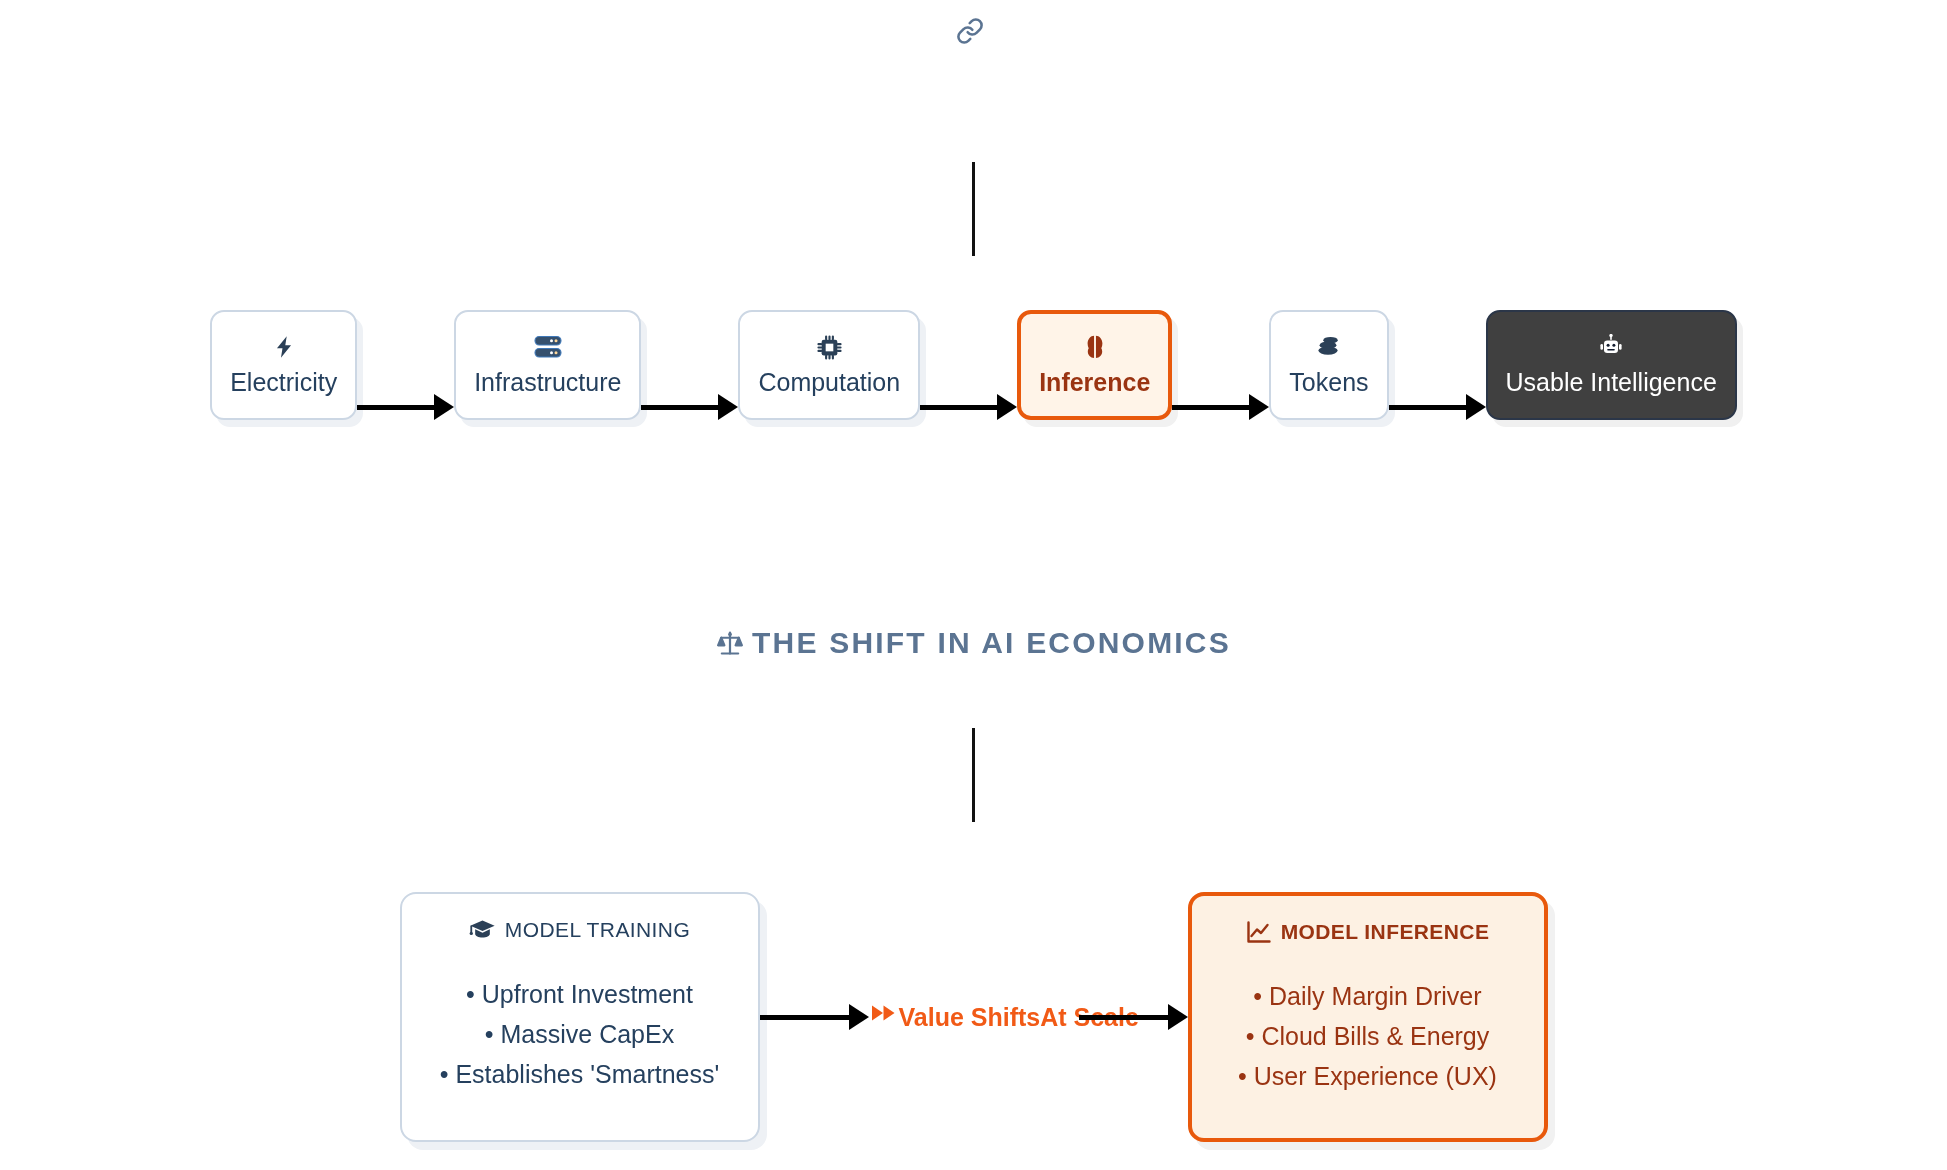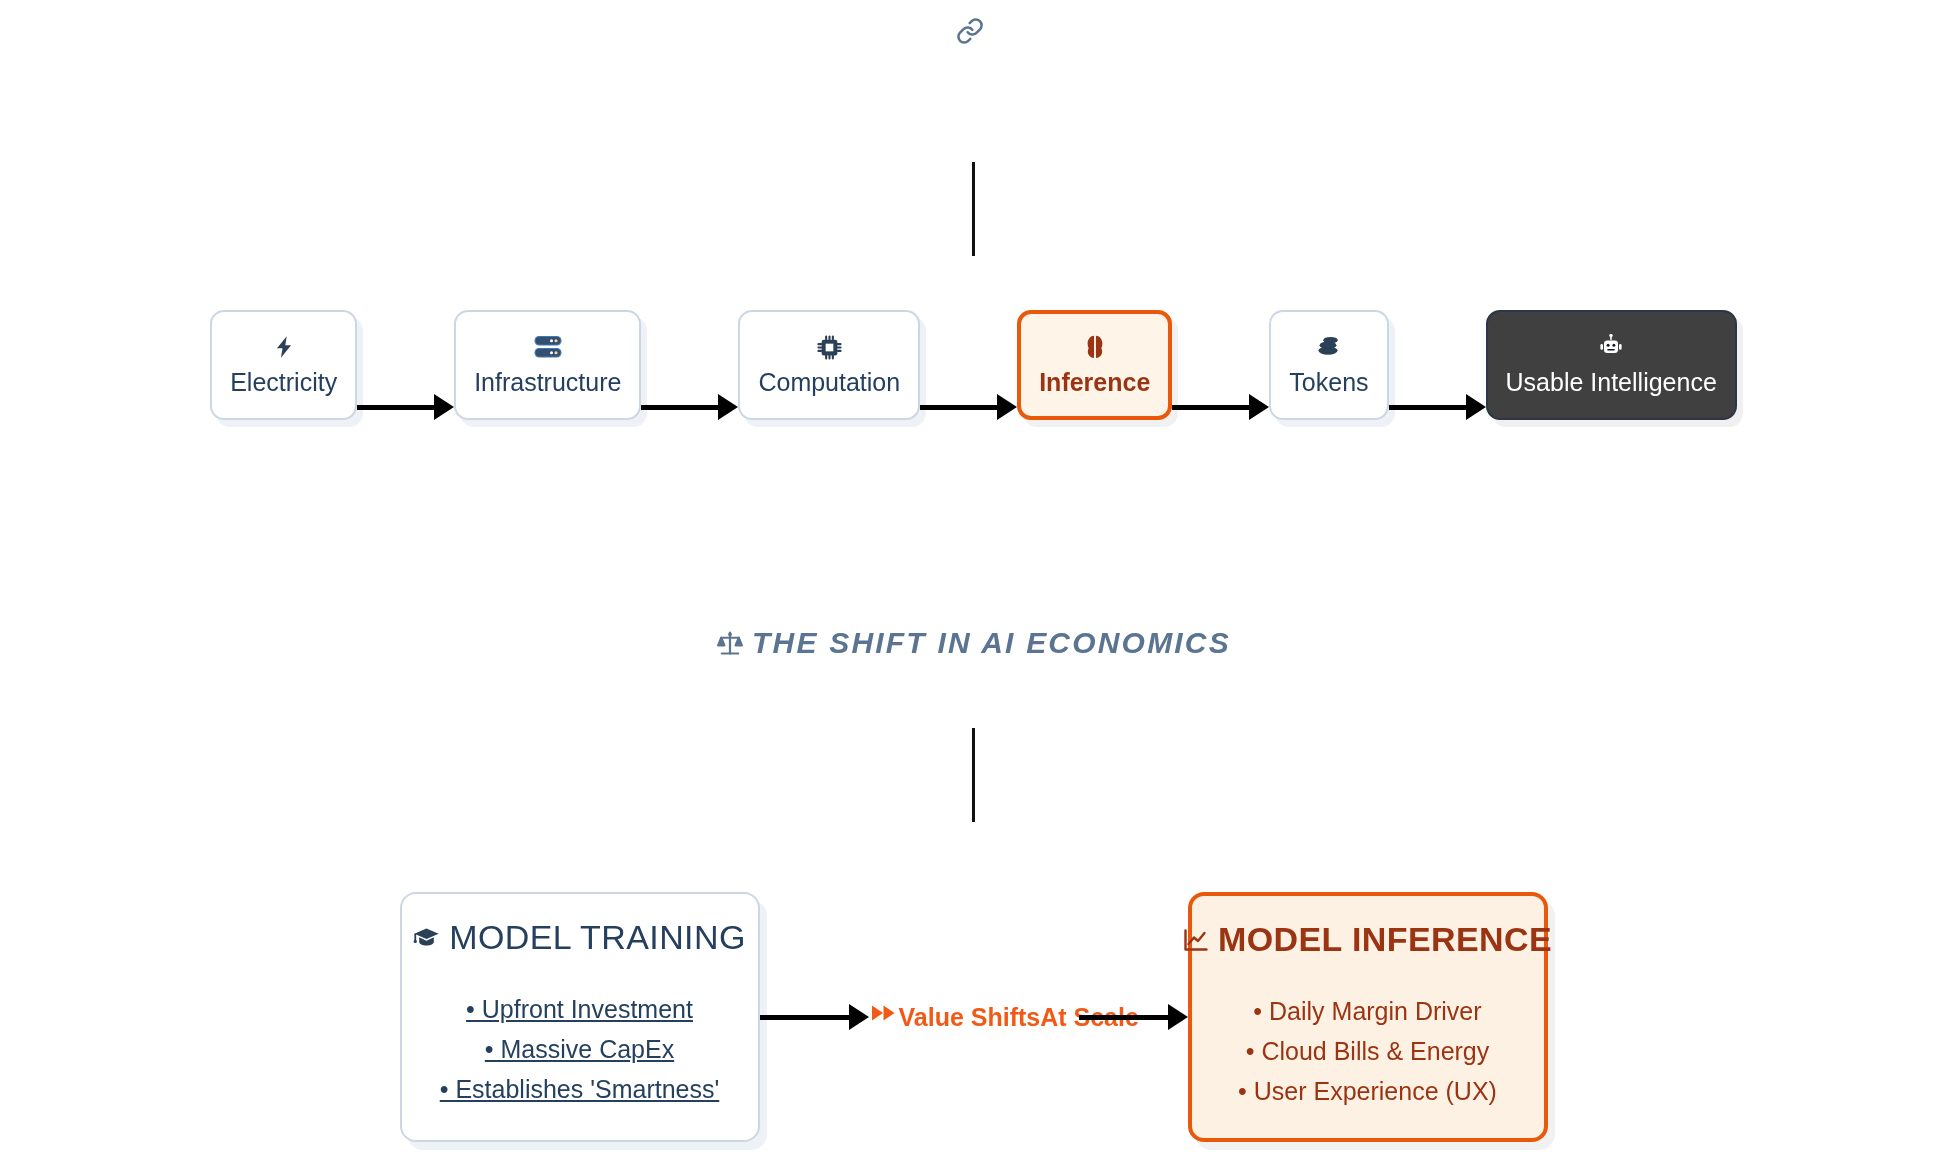--- a/index.html
+++ b/index.html
@@ -141,21 +141,21 @@
     border: 2px solid #ccd7e4;
     box-shadow: 7px 8px 0 0 #eef1f5;
   }
   .card.accent {
     background: #fdf1e3;
     border: 4px solid #e8590c;
     box-shadow: 7px 8px 0 0 #f1f1f1;
   }
 
   .card-title {
-    font-size: 34px;
+    font-size: 21px;
     letter-spacing: 0.4px;
     white-space: nowrap;
     display: flex;
     align-items: center;
     gap: 9px;
     margin-bottom: 36px;
   }
   .card.plain .card-title { color: #25405e; }
   .card.accent .card-title { color: #9a3412; font-weight: bold; }
   .card-title svg { display: block; flex: 0 0 auto; }
@@ -164,21 +164,21 @@
     display: flex;
     flex-direction: column;
     align-items: center;
     gap: 8px;
   }
   .card-bullets .bullet {
     font-size: 25px;
     line-height: 32px;
     white-space: nowrap;
   }
-  .card.plain .bullet { color: #25405e; text-decoration: underline; }
+  .card.plain .bullet { color: #25405e; }
   .card.accent .bullet { color: #9a3412; font-weight: normal; }
 
   .middle-note {
     display: flex;
     flex-direction: row;
     align-items: center;
     flex: 0 0 auto;
     width: 210px;
   }
   .middle-note .mid-icon { margin-bottom: 8px; }
@@ -307,21 +307,21 @@
         </svg>
       </span>
       <span class="node-label">Usable Intelligence</span>
     </div>
 
   </div>
 </div>
 
 <div>
 
-  <div class="section-header" style="position:absolute; left:0; right:0; top:620px;font-style:italic;">
+  <div class="section-header" style="position:absolute; left:0; right:0; top:620px;">
     <span class="hdr-icon">
       <svg width="28" height="28" viewBox="0 0 24 24" fill="none" stroke="#5b7492" stroke-width="1.9" stroke-linecap="round" stroke-linejoin="round">
         <path d="M12 3v18"></path>
         <path d="M5 21h14"></path>
         <path d="M4.5 7.5h15"></path>
         <path d="M4.5 7.5 1.8 14h5.4z" fill="#5b7492"></path>
         <path d="M19.5 7.5 16.8 14h5.4z" fill="#5b7492"></path>
         <circle cx="12" cy="4.6" r="1.6" fill="#5b7492" stroke="none"></circle>
       </svg>
     </span><span>THE SHIFT IN AI ECONOMICS</span>

